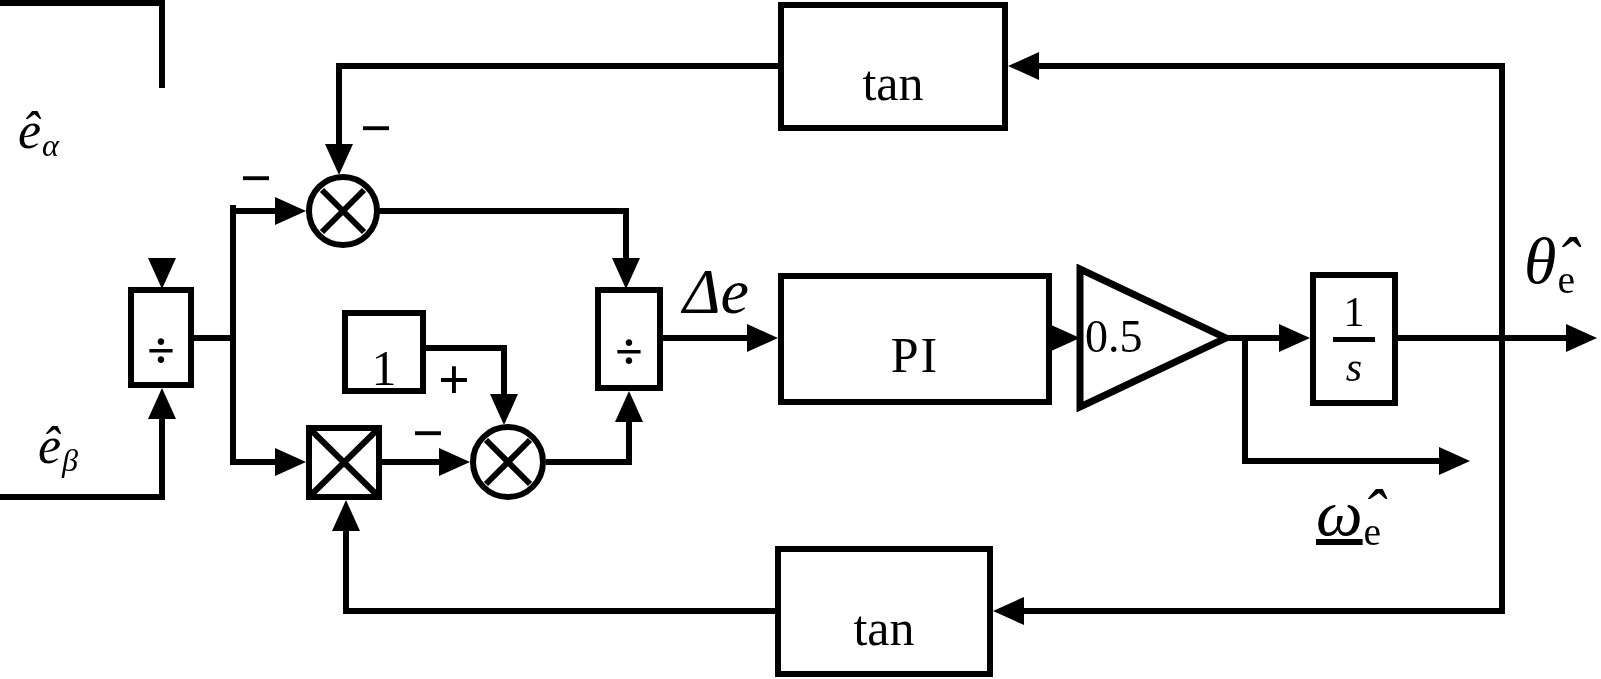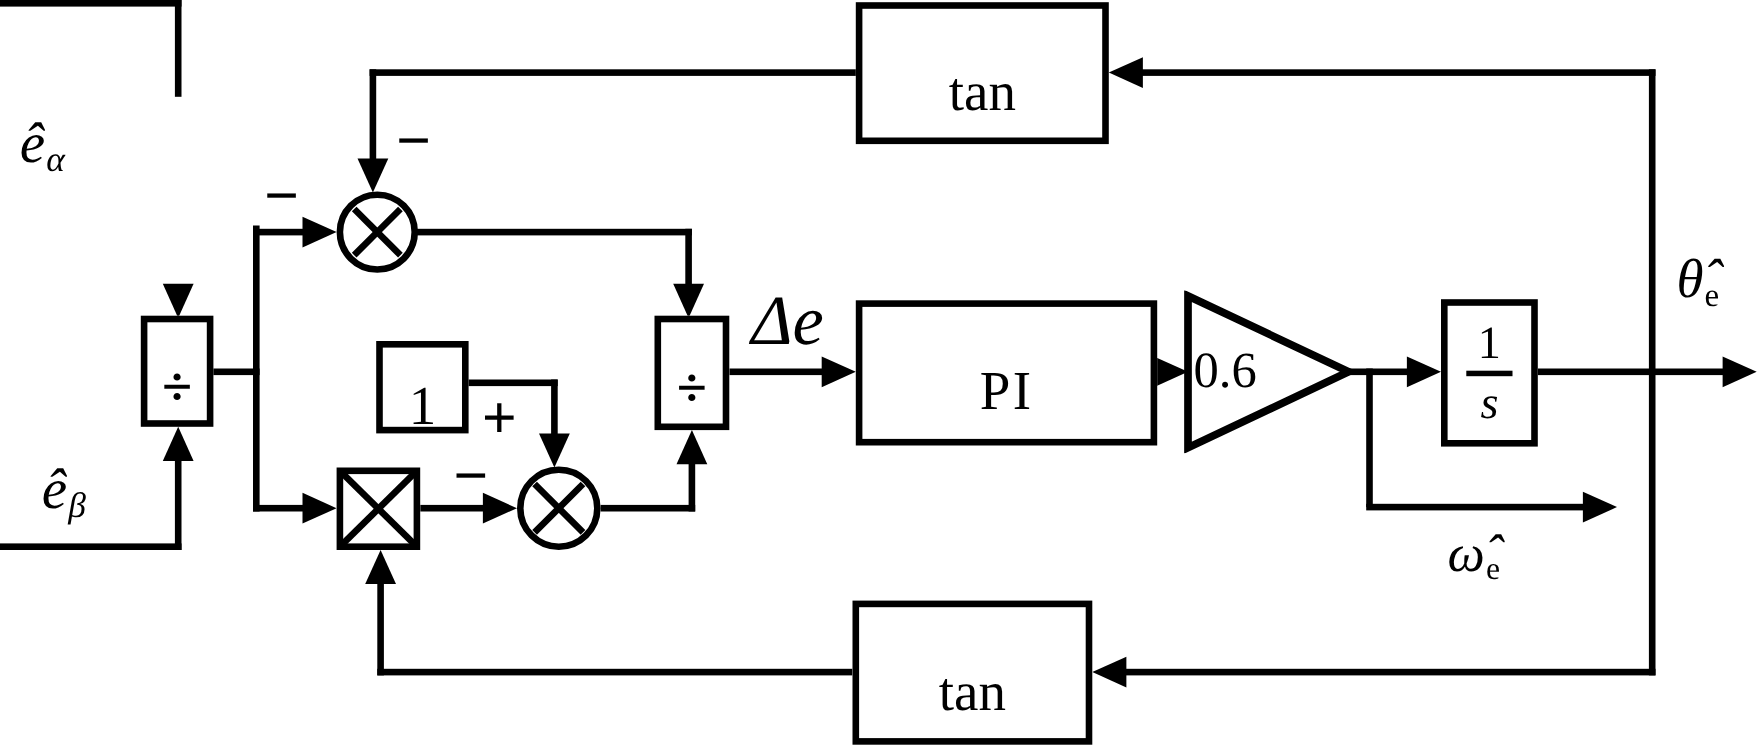--- a/index.html
+++ b/index.html
@@ -134,21 +134,21 @@
     <span class="t">tan</span>
   </div>
 
   <div class="blk" style="left:775px;top:546px;width:218px;height:131px;">
     <span class="t">tan</span>
   </div>
 
   <svg width="156" height="148" style="position:absolute;left:1076px;top:264px;">
     <polygon points="4,5 4,143 150,74" fill="#ffffff" stroke="#000000" stroke-width="7"></polygon>
   </svg>
-  <span class="gain-text" style="left:1085px;top:314px;">0.6</span>
+  <span class="gain-text" style="left:1085px;top:314px;">0.5</span>
 
   <div class="circ" style="left:306px;top:174px;width:74px;height:74px;"></div>
   <svg class="xsvg" width="74" height="74" style="left:306px;top:174px;">
     <line x1="16" y1="16" x2="58" y2="58" stroke="#000" stroke-width="6"></line>
     <line x1="58" y1="16" x2="16" y2="58" stroke="#000" stroke-width="6"></line>
   </svg>
 
   <div class="circ" style="left:470px;top:424px;width:76px;height:76px;"></div>
   <svg class="xsvg" width="76" height="76" style="left:470px;top:424px;">
     <line x1="16" y1="16" x2="60" y2="60" stroke="#000" stroke-width="6"></line>
@@ -163,24 +163,24 @@
 
   <div class="lbl math" style="left:18px;top:105px;font-size:52px;">
     <span>ê</span><span class="subi">α</span>
   </div>
   <div class="lbl math" style="left:18px;top:420px;font-size:52px;margin-left:20px;">
     <span>ê</span><span class="subi">β</span>
   </div>
   <div class="lbl math" style="left:683px;top:260px;font-size:64px;">
     <span>Δe</span>
   </div>
-  <div class="lbl math" style="left:1524px;top:228px;font-size:50px;">
+  <div class="lbl math" style="left:1524px;top:228px;font-size:66px;">
     <span>θ̂</span><span class="sub">e</span>
   </div>
-  <div class="lbl math" style="left:1316px;top:480px;font-size:48px;">
+  <div class="lbl math" style="left:1316px;top:480px;font-size:66px;text-decoration:underline;">
     <span>ω̂</span><span class="sub">e</span>
   </div>
 
   <span class="sign" style="left:360px;top:100px;">−</span>
   <span class="sign" style="left:240px;top:150px;">−</span>
   <span class="sign" style="left:412px;top:405px;">−</span>
   <span class="sign" style="left:438px;top:352px;">+</span>
 
 </div>
 

